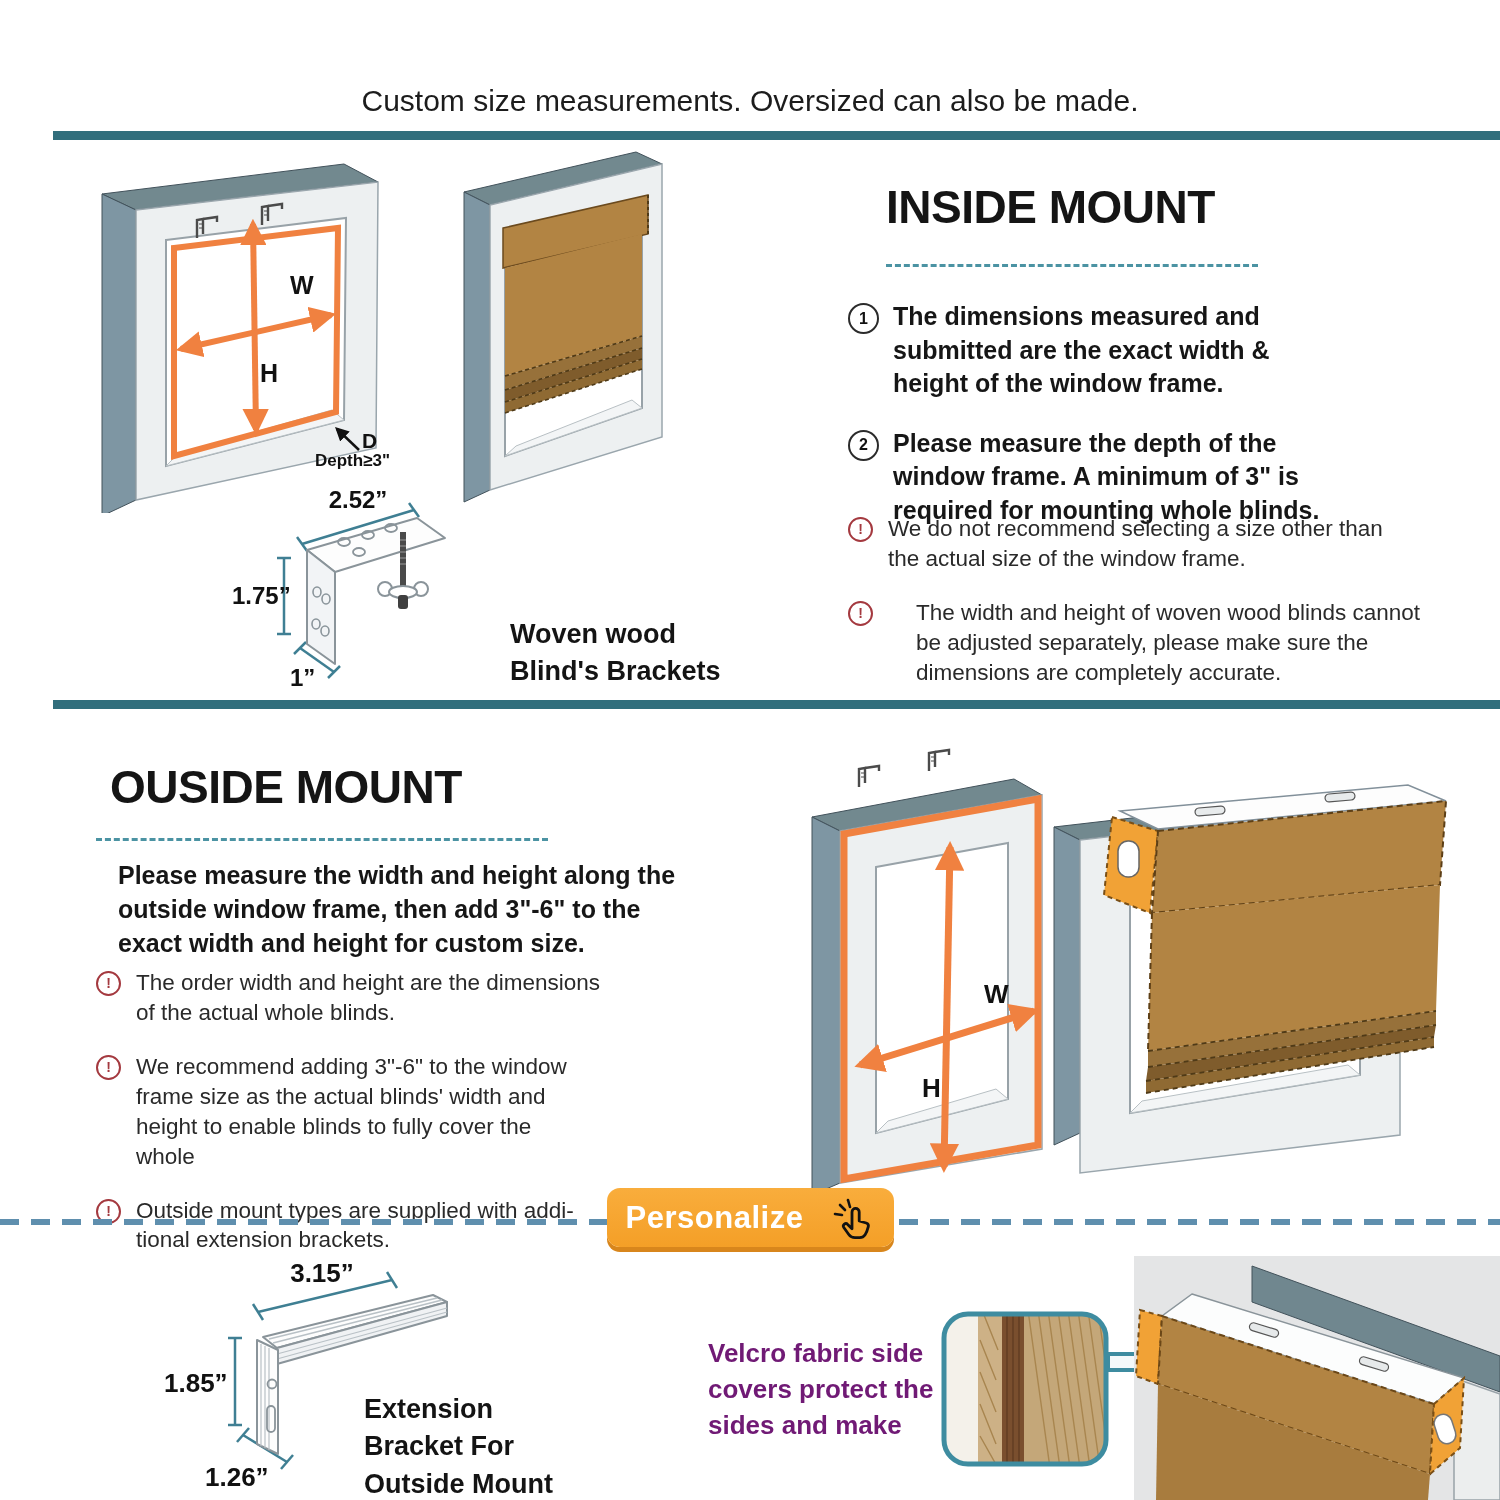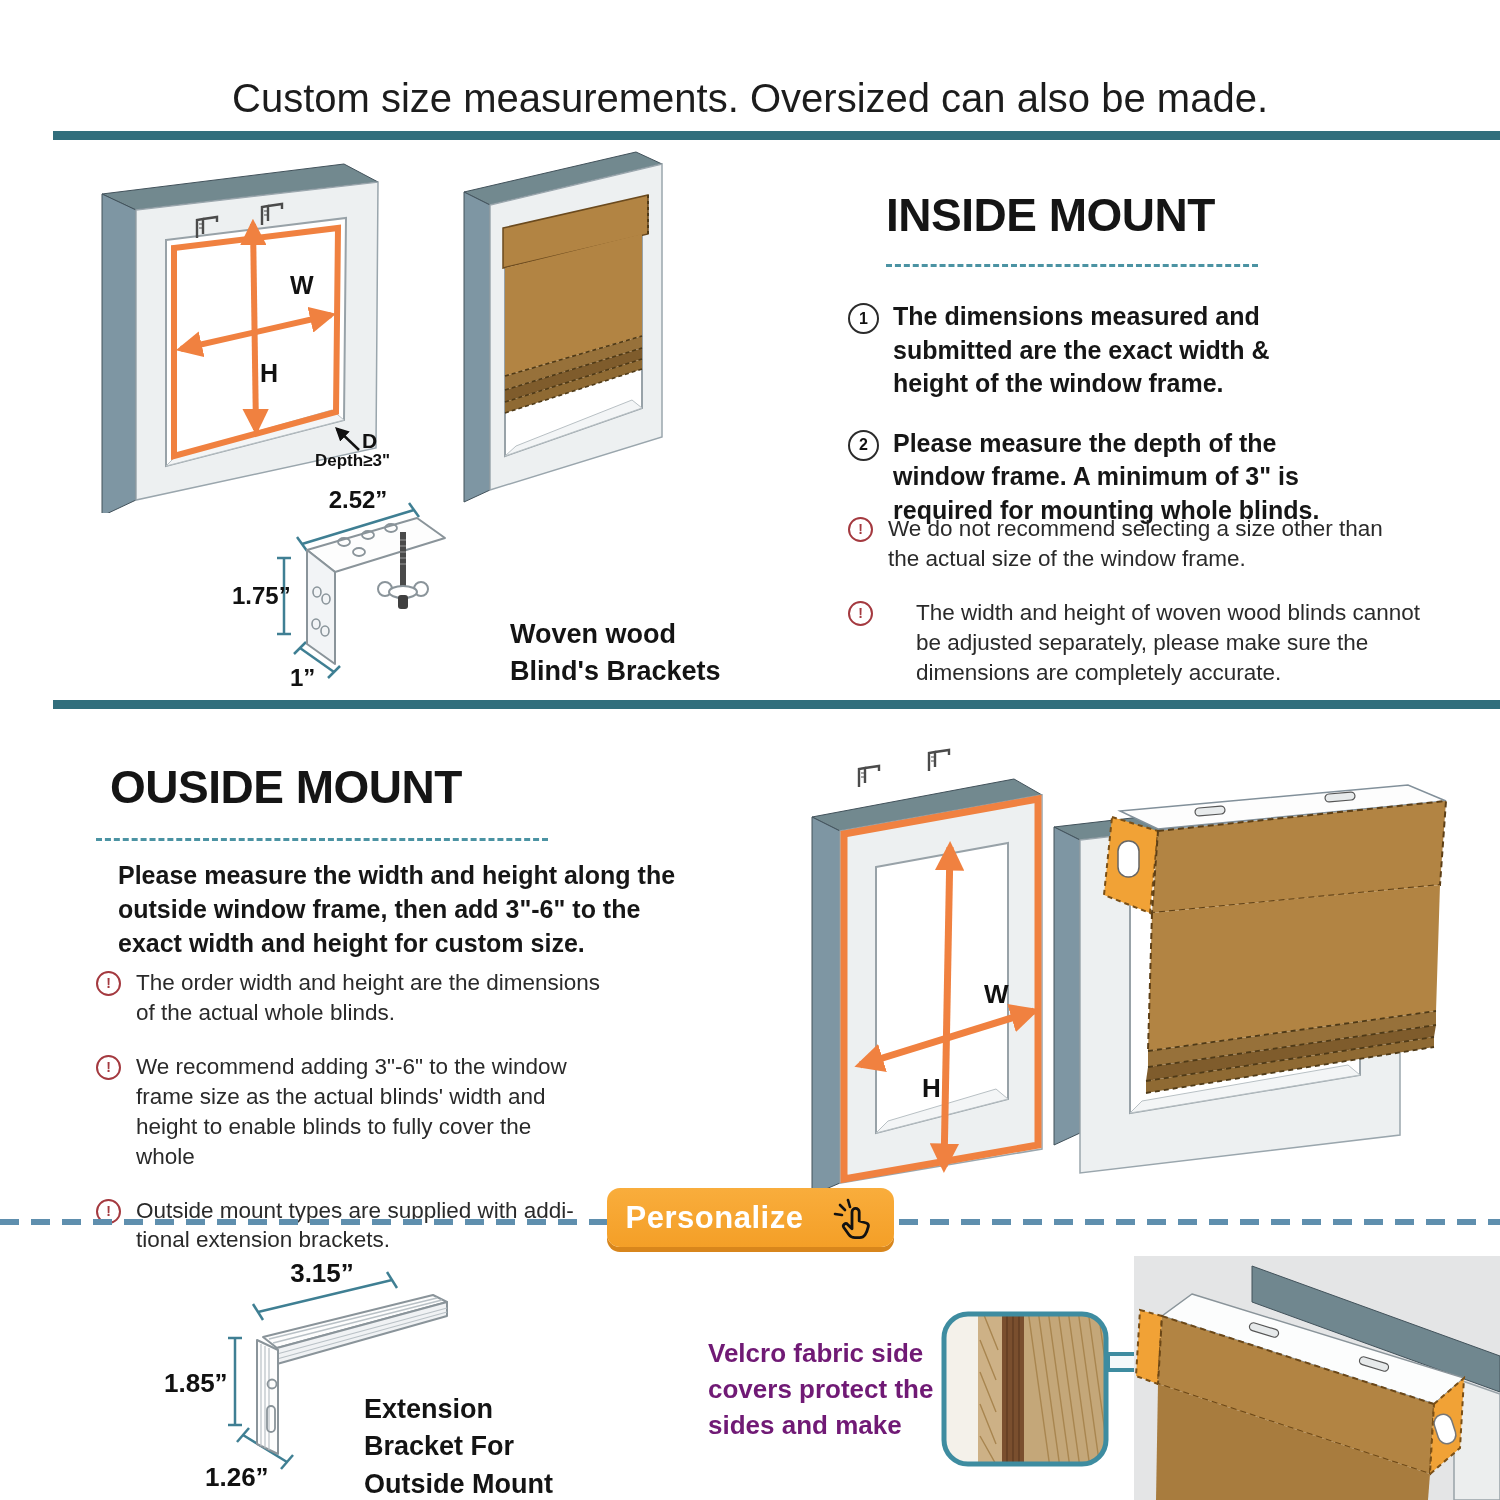--- a/index.html
+++ b/index.html
@@ -1,21 +1,21 @@
 <!DOCTYPE html>
 <html><head>
 <meta charset="utf-8">
 <style>
   html,body{margin:0;padding:0;background:#fff;}
   .page{position:relative;width:1500px;height:1500px;background:#fff;overflow:hidden;
         font-family:"Liberation Sans",sans-serif;color:#111;}
   .abs{position:absolute;}
   .title{top:6px;left:0;width:1500px;text-align:center;font-size:64px;font-weight:700;
          letter-spacing:1px;color:#0d0d0d;}
-  .subtitle{top:76px;left:0;width:1500px;text-align:center;font-size:40px;color:#1c1c1c;}
+  .subtitle{top:84px;left:0;width:1500px;text-align:center;font-size:30px;color:#1c1c1c;}
   .divider{height:9px;background:#316e7c;}
   .h2{font-size:46px;font-weight:700;letter-spacing:-.5px;color:#151515;}
   .dash-teal{border-top:3px dashed #4b93a3;height:0;}
   .steps{display:flex;flex-direction:column;gap:26px;}
   .step{display:flex;gap:14px;}
   .step-num{flex:0 0 auto;width:27px;height:27px;border:2px solid #2b2b2b;border-radius:50%;
             font-size:16px;font-weight:700;display:flex;align-items:center;justify-content:center;margin-top:3px;}
   .step-text{font-size:25px;font-weight:700;line-height:1.34;color:#161616;}
   .step:nth-child(1) .step-text{max-width:385px;}
   .step:nth-child(2) .step-text{max-width:430px;}
@@ -126,21 +126,21 @@
       <ellipse cx="175" cy="104" rx="14" ry="6" fill="#fff" stroke="#8a949a" stroke-width="2"></ellipse>
       <rect x="170" y="107" width="10" height="14" rx="3" fill="#3f3f3f"></rect>
     </g>
     <text x="130" y="20" font-size="24" font-weight="bold" text-anchor="middle">2.52”</text>
     <text x="4" y="116" font-size="24" font-weight="bold">1.75”</text>
     <text x="62" y="198" font-size="24" font-weight="bold">1”</text>
   </svg>
   <div class="abs caption" style="left:494px;top:616px;margin-left:16px;">Woven wood
 Blind's Brackets</div>
 
-  <div class="abs h2" style="left:886px;top:188px;">INSIDE MOUNT</div>
+  <div class="abs h2" style="left:886px;top:180px;">INSIDE MOUNT</div>
   <div class="abs dash-teal" style="left:886px;top:264px;width:372px;"></div>
 
   <div class="abs steps" style="left:848px;top:300px;width:480px;">
     <div class="step">
       <span class="step-num">1</span>
       <span class="step-text">The dimensions measured and submitted are the exact width &amp; height of the window frame.</span>
     </div>
     <div class="step">
       <span class="step-num">2</span>
       <span class="step-text">Please measure the depth of the window frame. A minimum of 3" is required for mounting whole blinds.</span>

